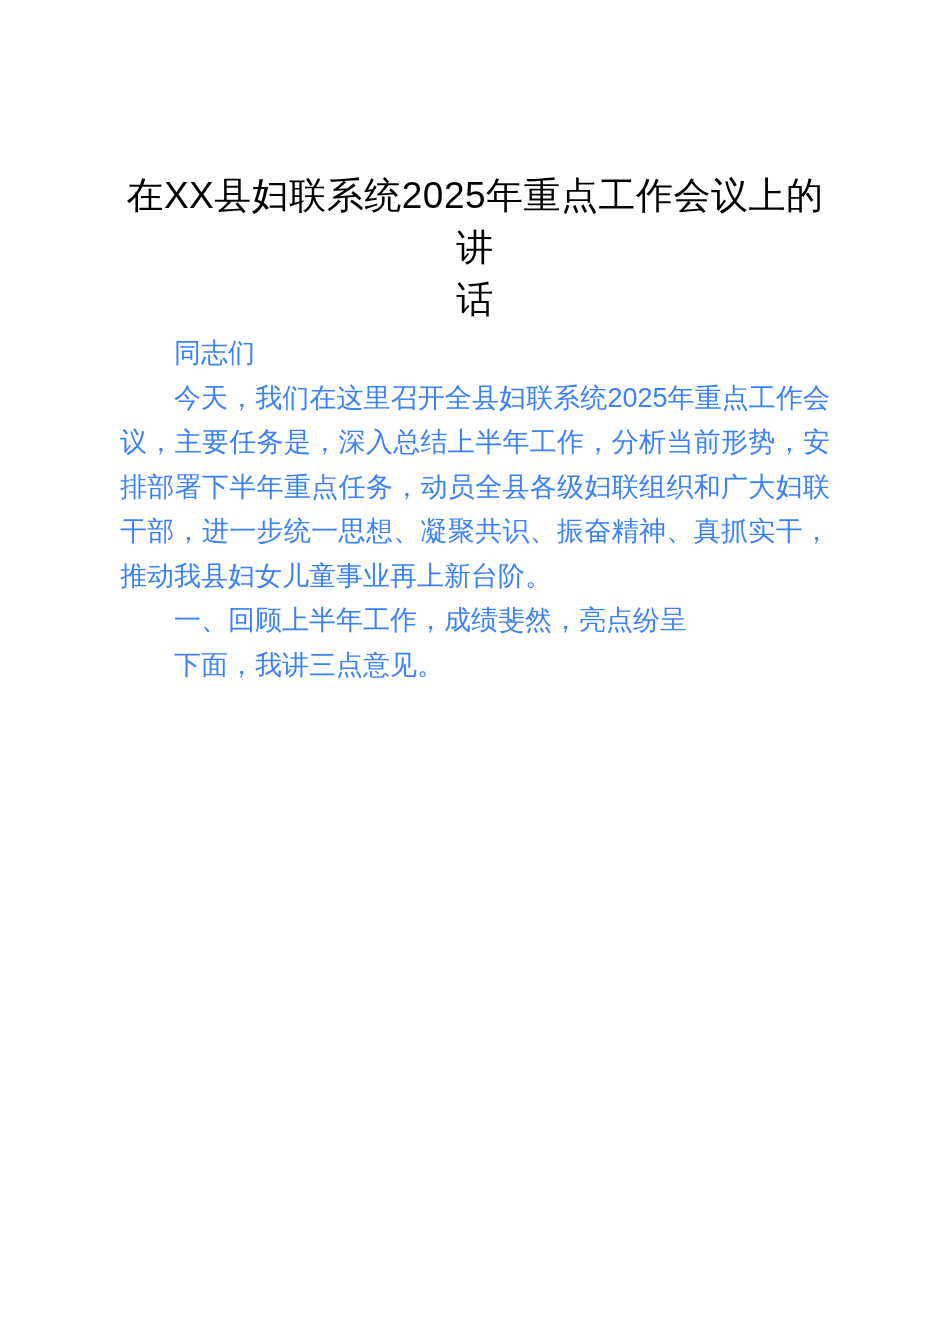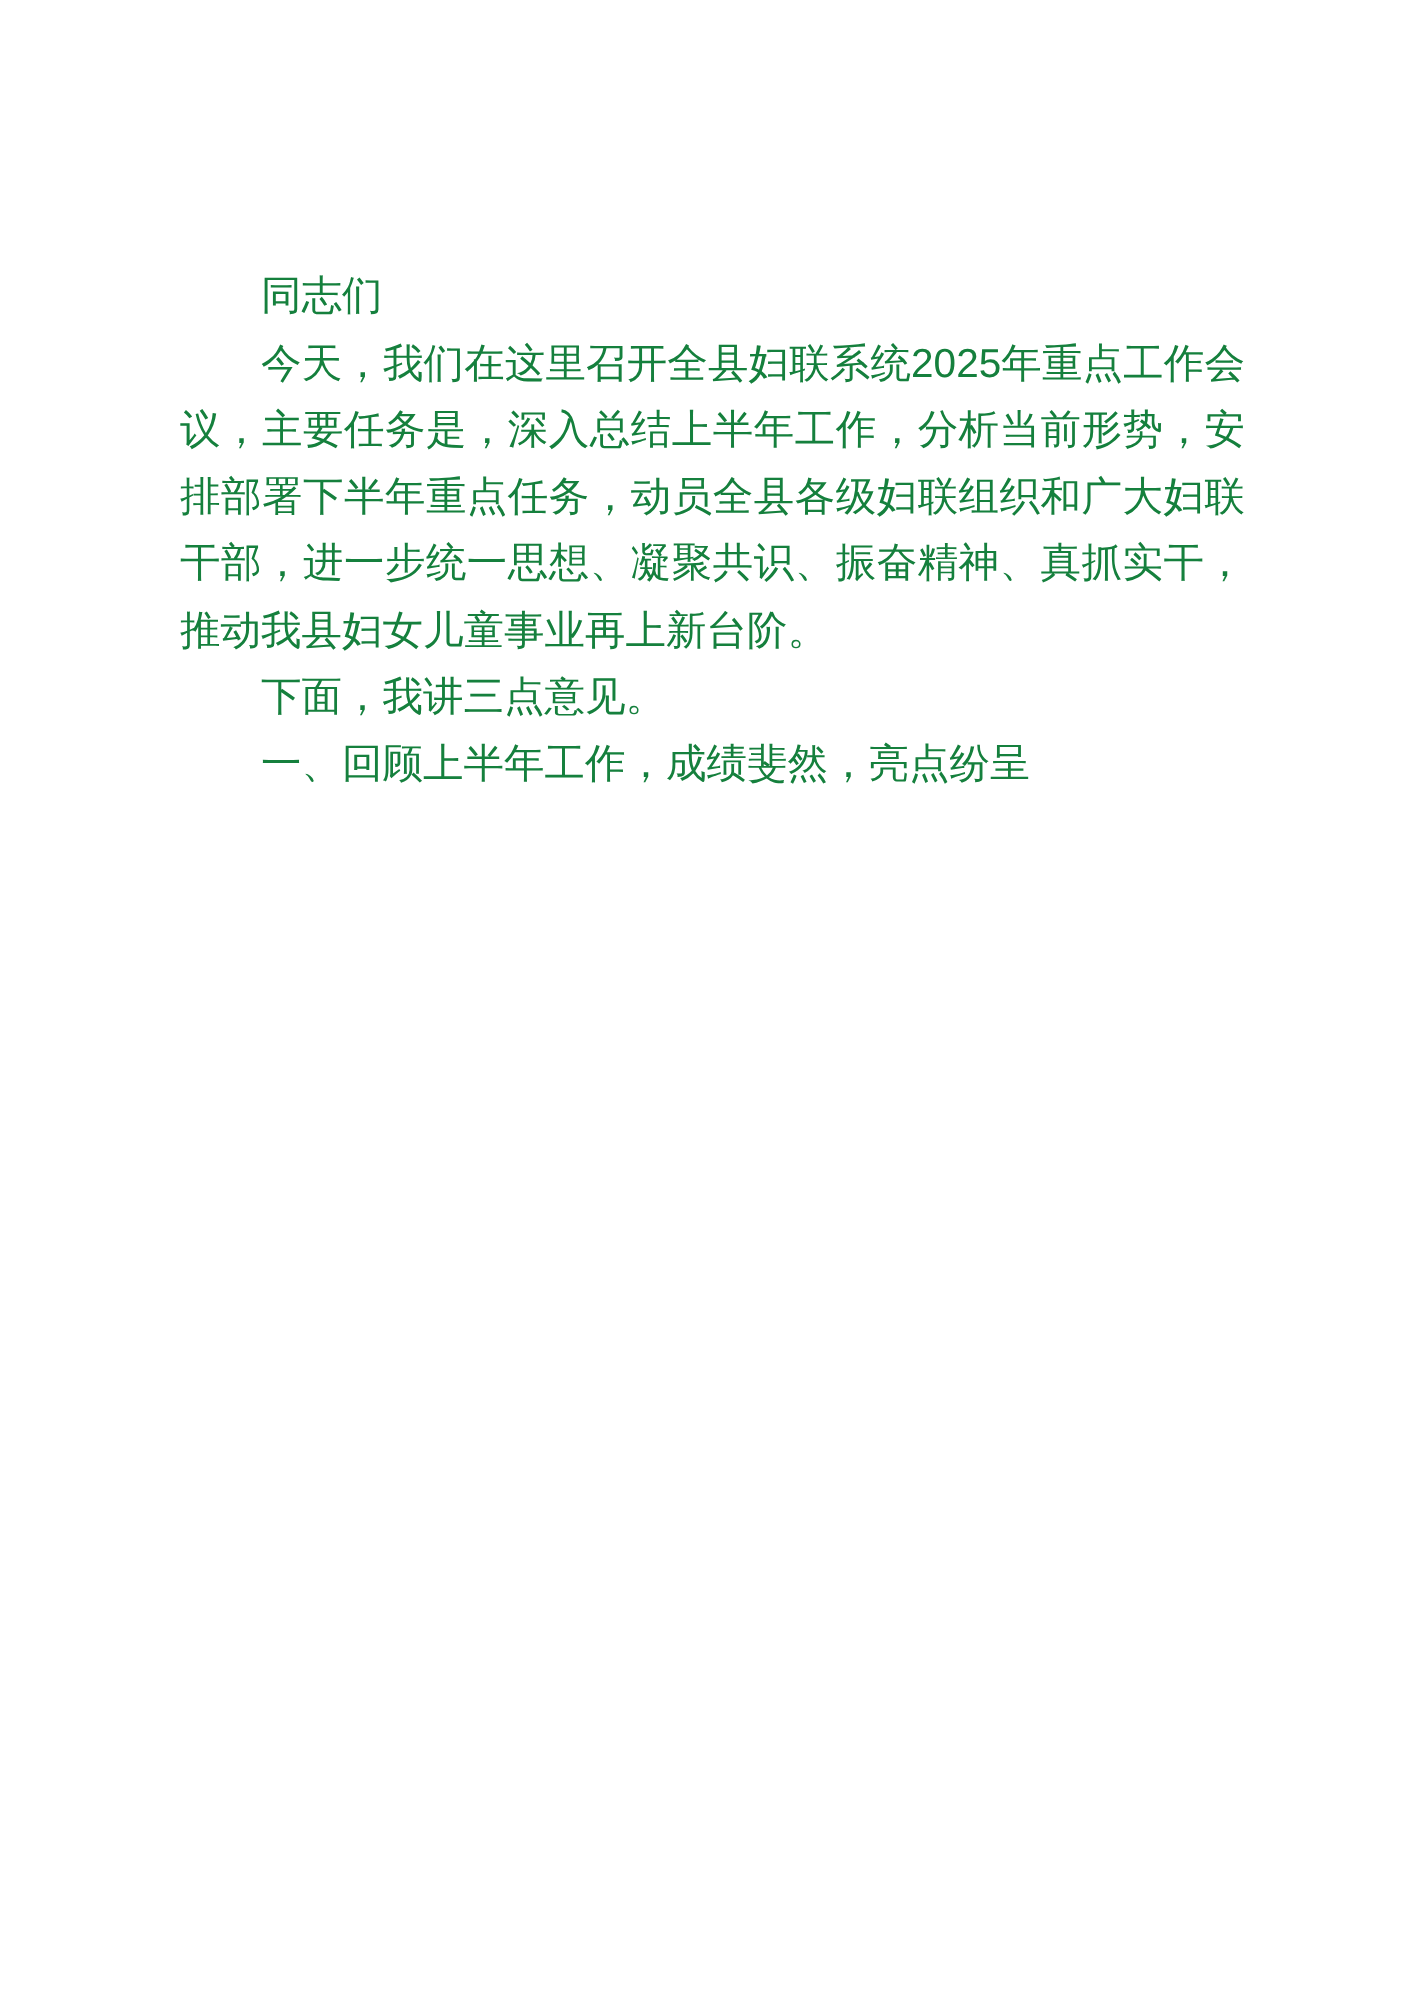--- a/index.html
+++ b/index.html
@@ -32,29 +32,30 @@
   }
   .doc-body {
     margin-top: 5px;
   }
   .para {
     margin: 0;
     font-size: 27px;
     line-height: 44.5px;
     text-align: justify;
     text-indent: 2em;
-    color: #15803d;
+    color: #3b82f6;
     word-break: break-all;
   }
 </style>
 </head>
 <body>
 
 <div class="page">
   <div class="page-inner">
+    <h1 class="doc-title"><span>在XX县妇联系统2025年重点工作会议上的讲</span><br><span>话</span></h1>
     <div class="doc-body">
         <p class="para">同志们</p>
         <p class="para">今天，我们在这里召开全县妇联系统2025年重点工作会议，主要任务是，深入总结上半年工作，分析当前形势，安排部署下半年重点任务，动员全县各级妇联组织和广大妇联干部，进一步统一思想、凝聚共识、振奋精神、真抓实干，推动我县妇女儿童事业再上新台阶。</p>
+        <p class="para">一、回顾上半年工作，成绩斐然，亮点纷呈</p>
         <p class="para">下面，我讲三点意见。</p>
-        <p class="para">一、回顾上半年工作，成绩斐然，亮点纷呈</p>
       </div>
   </div>
 </div>
 
 </body></html>

